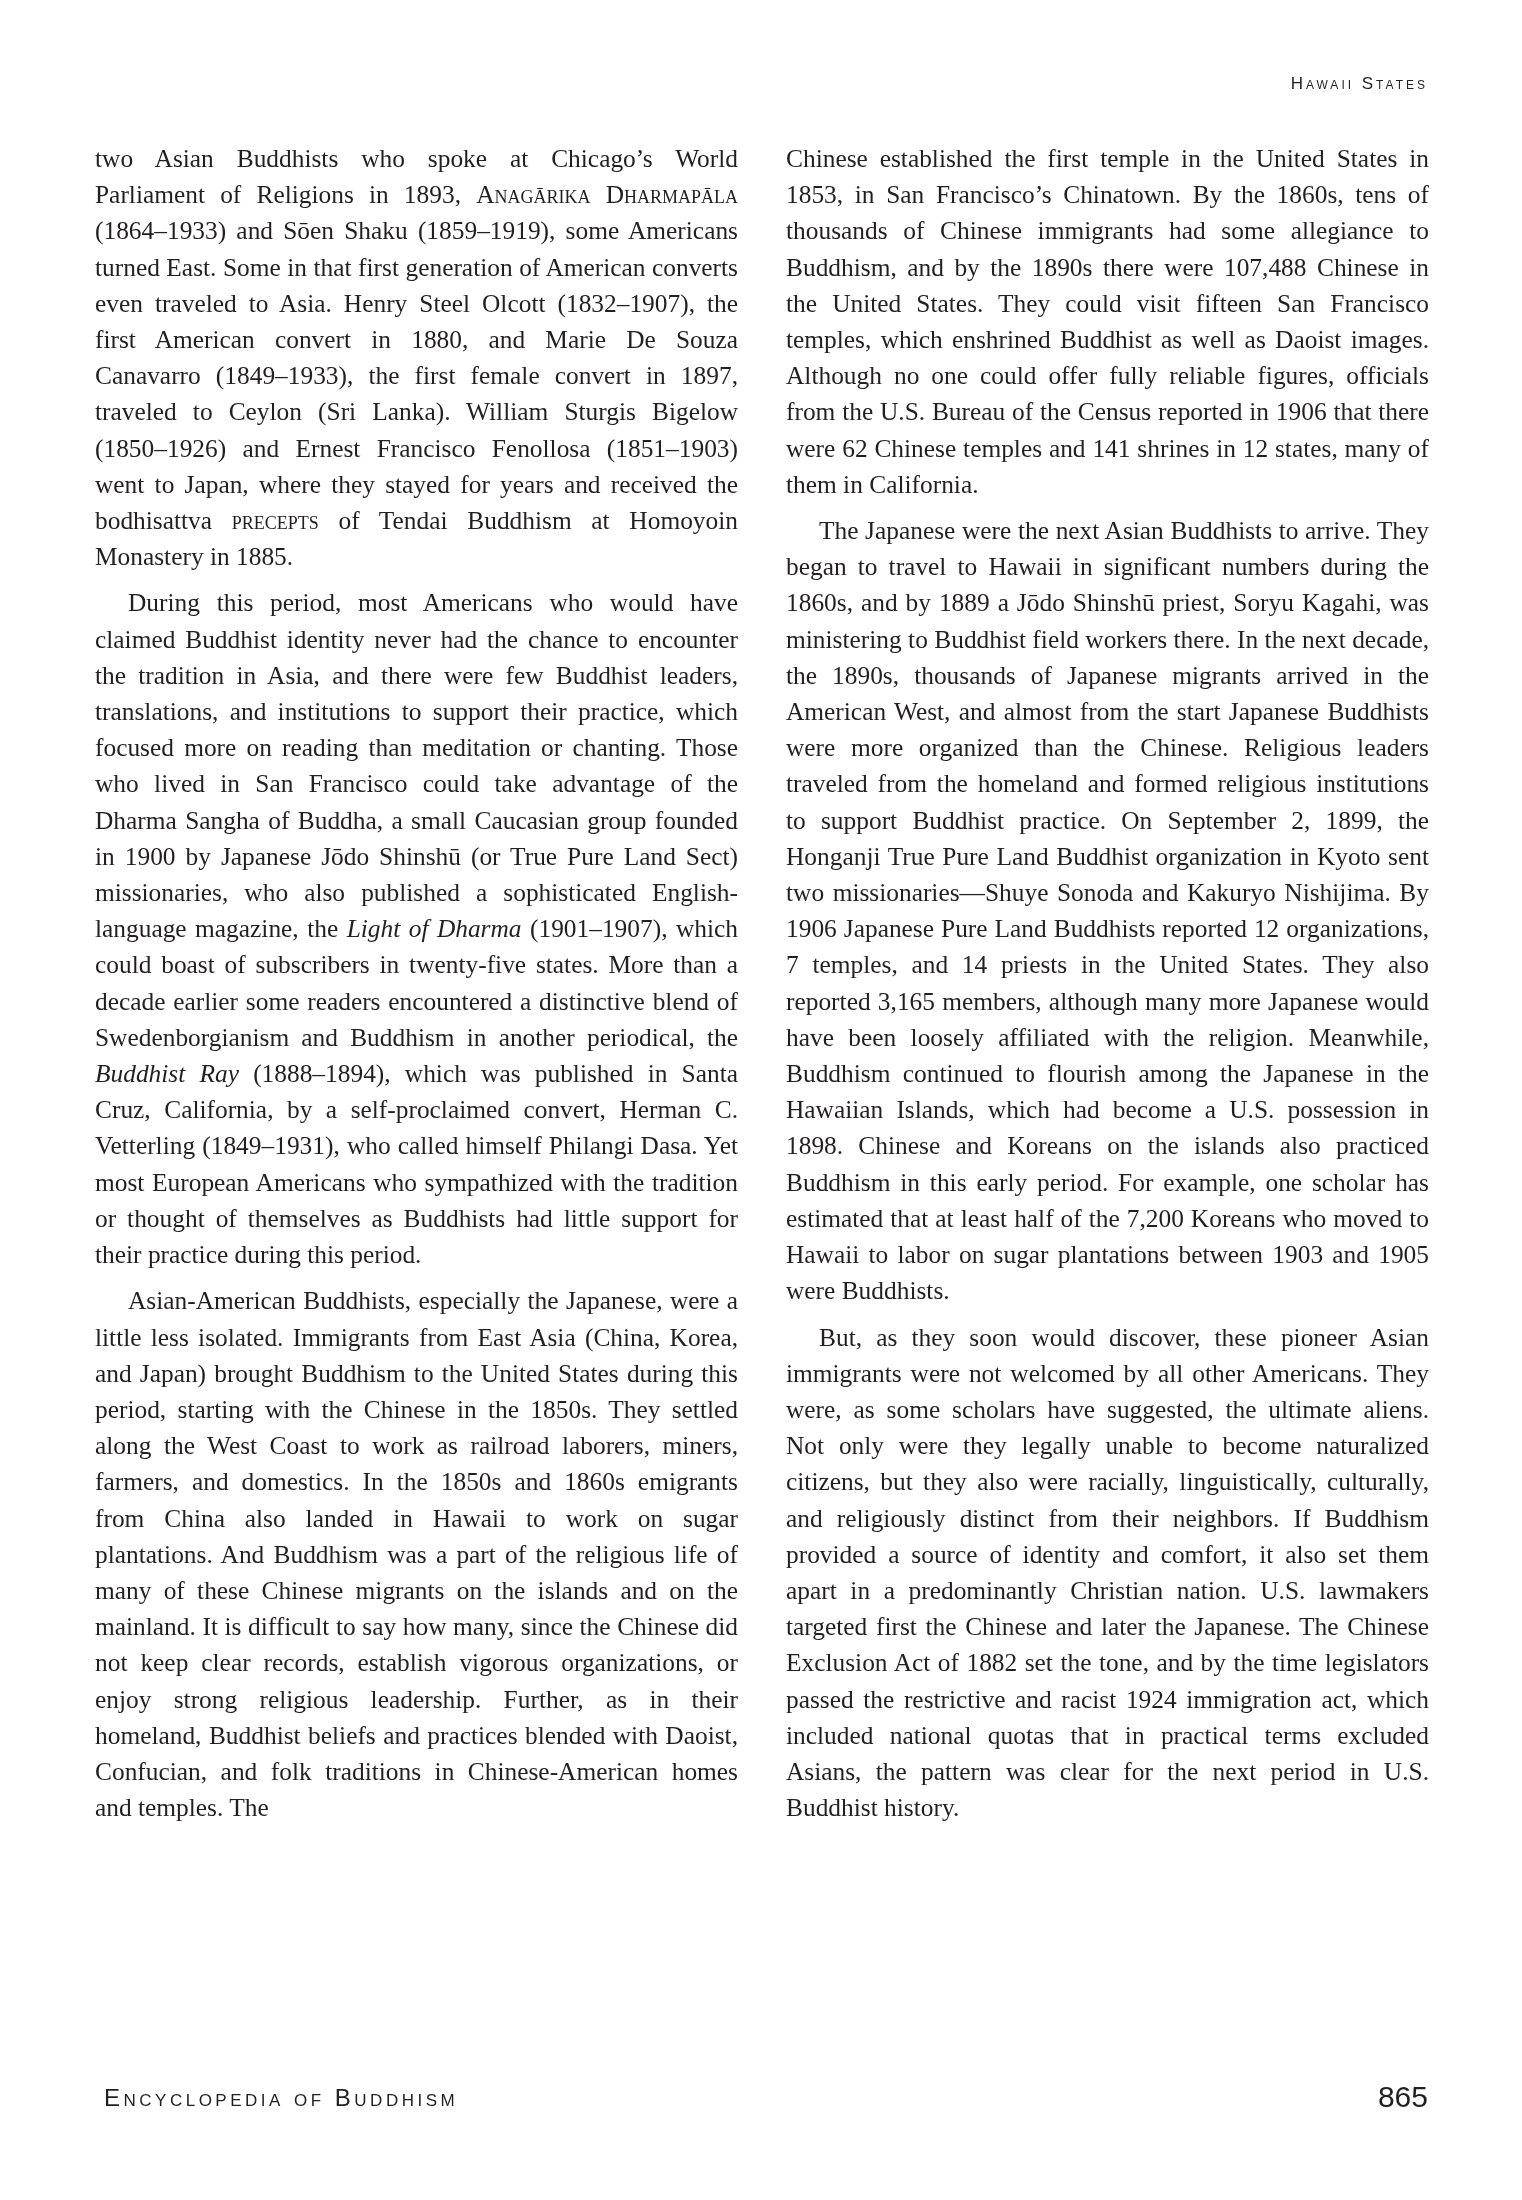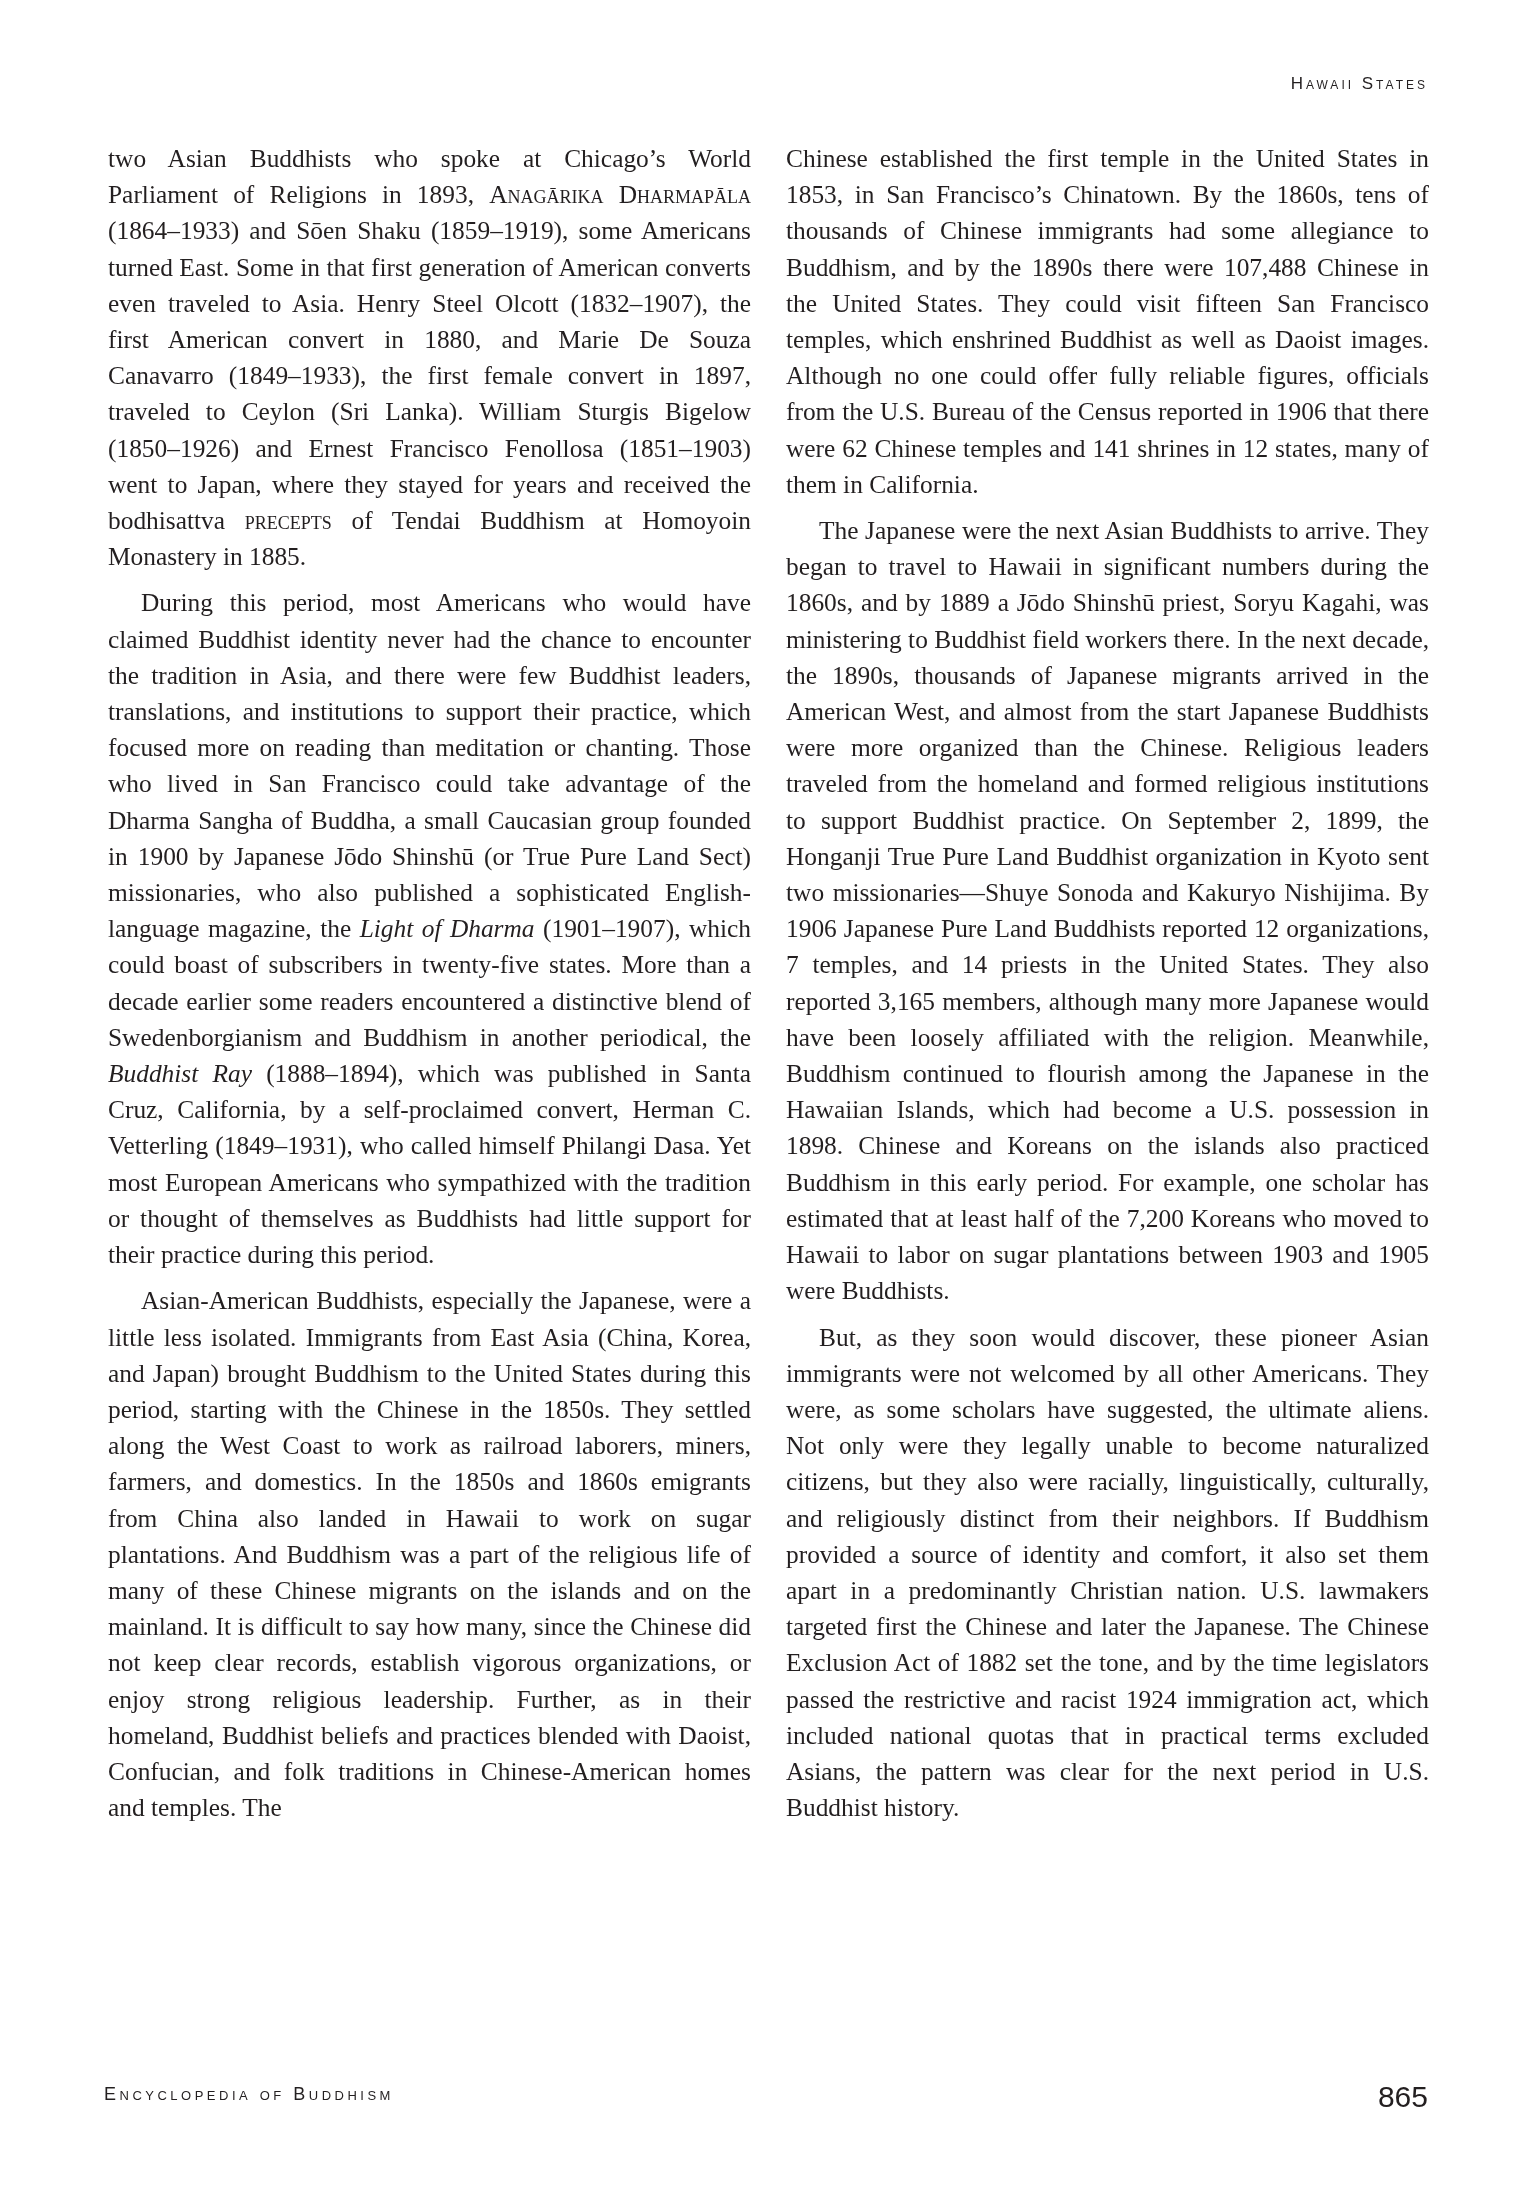--- a/index.html
+++ b/index.html
@@ -22,31 +22,31 @@
     }
     .column {
       position: absolute;
       top: 140px;
       width: 643px;
       font-size: 25.4px;
       line-height: 36.2px;
       text-align: justify;
       hyphens: auto;
     }
-    .col-left { left: 108px; }
+    .col-left { left: 95px; }
     .col-right { left: 786px; }
     .column p { margin: 0 0 10px 0; text-indent: 33px; }
     .column p.cont { text-indent: 0; }
     .sc { font-variant: small-caps; }
     .it { font-style: italic; }
     .footer-title {
       position: absolute;
       top: 2084px;
       left: 104px;
-      font-size: 18px;
+      font-size: 24px;
       letter-spacing: 3.5px;
       font-variant: small-caps;
       font-family: "Liberation Sans", "DejaVu Sans", sans-serif;
     }
     .footer-page {
       position: absolute;
       top: 2080px;
       right: 94px;
       font-size: 30px;
       font-family: "Liberation Sans", "DejaVu Sans", sans-serif;

